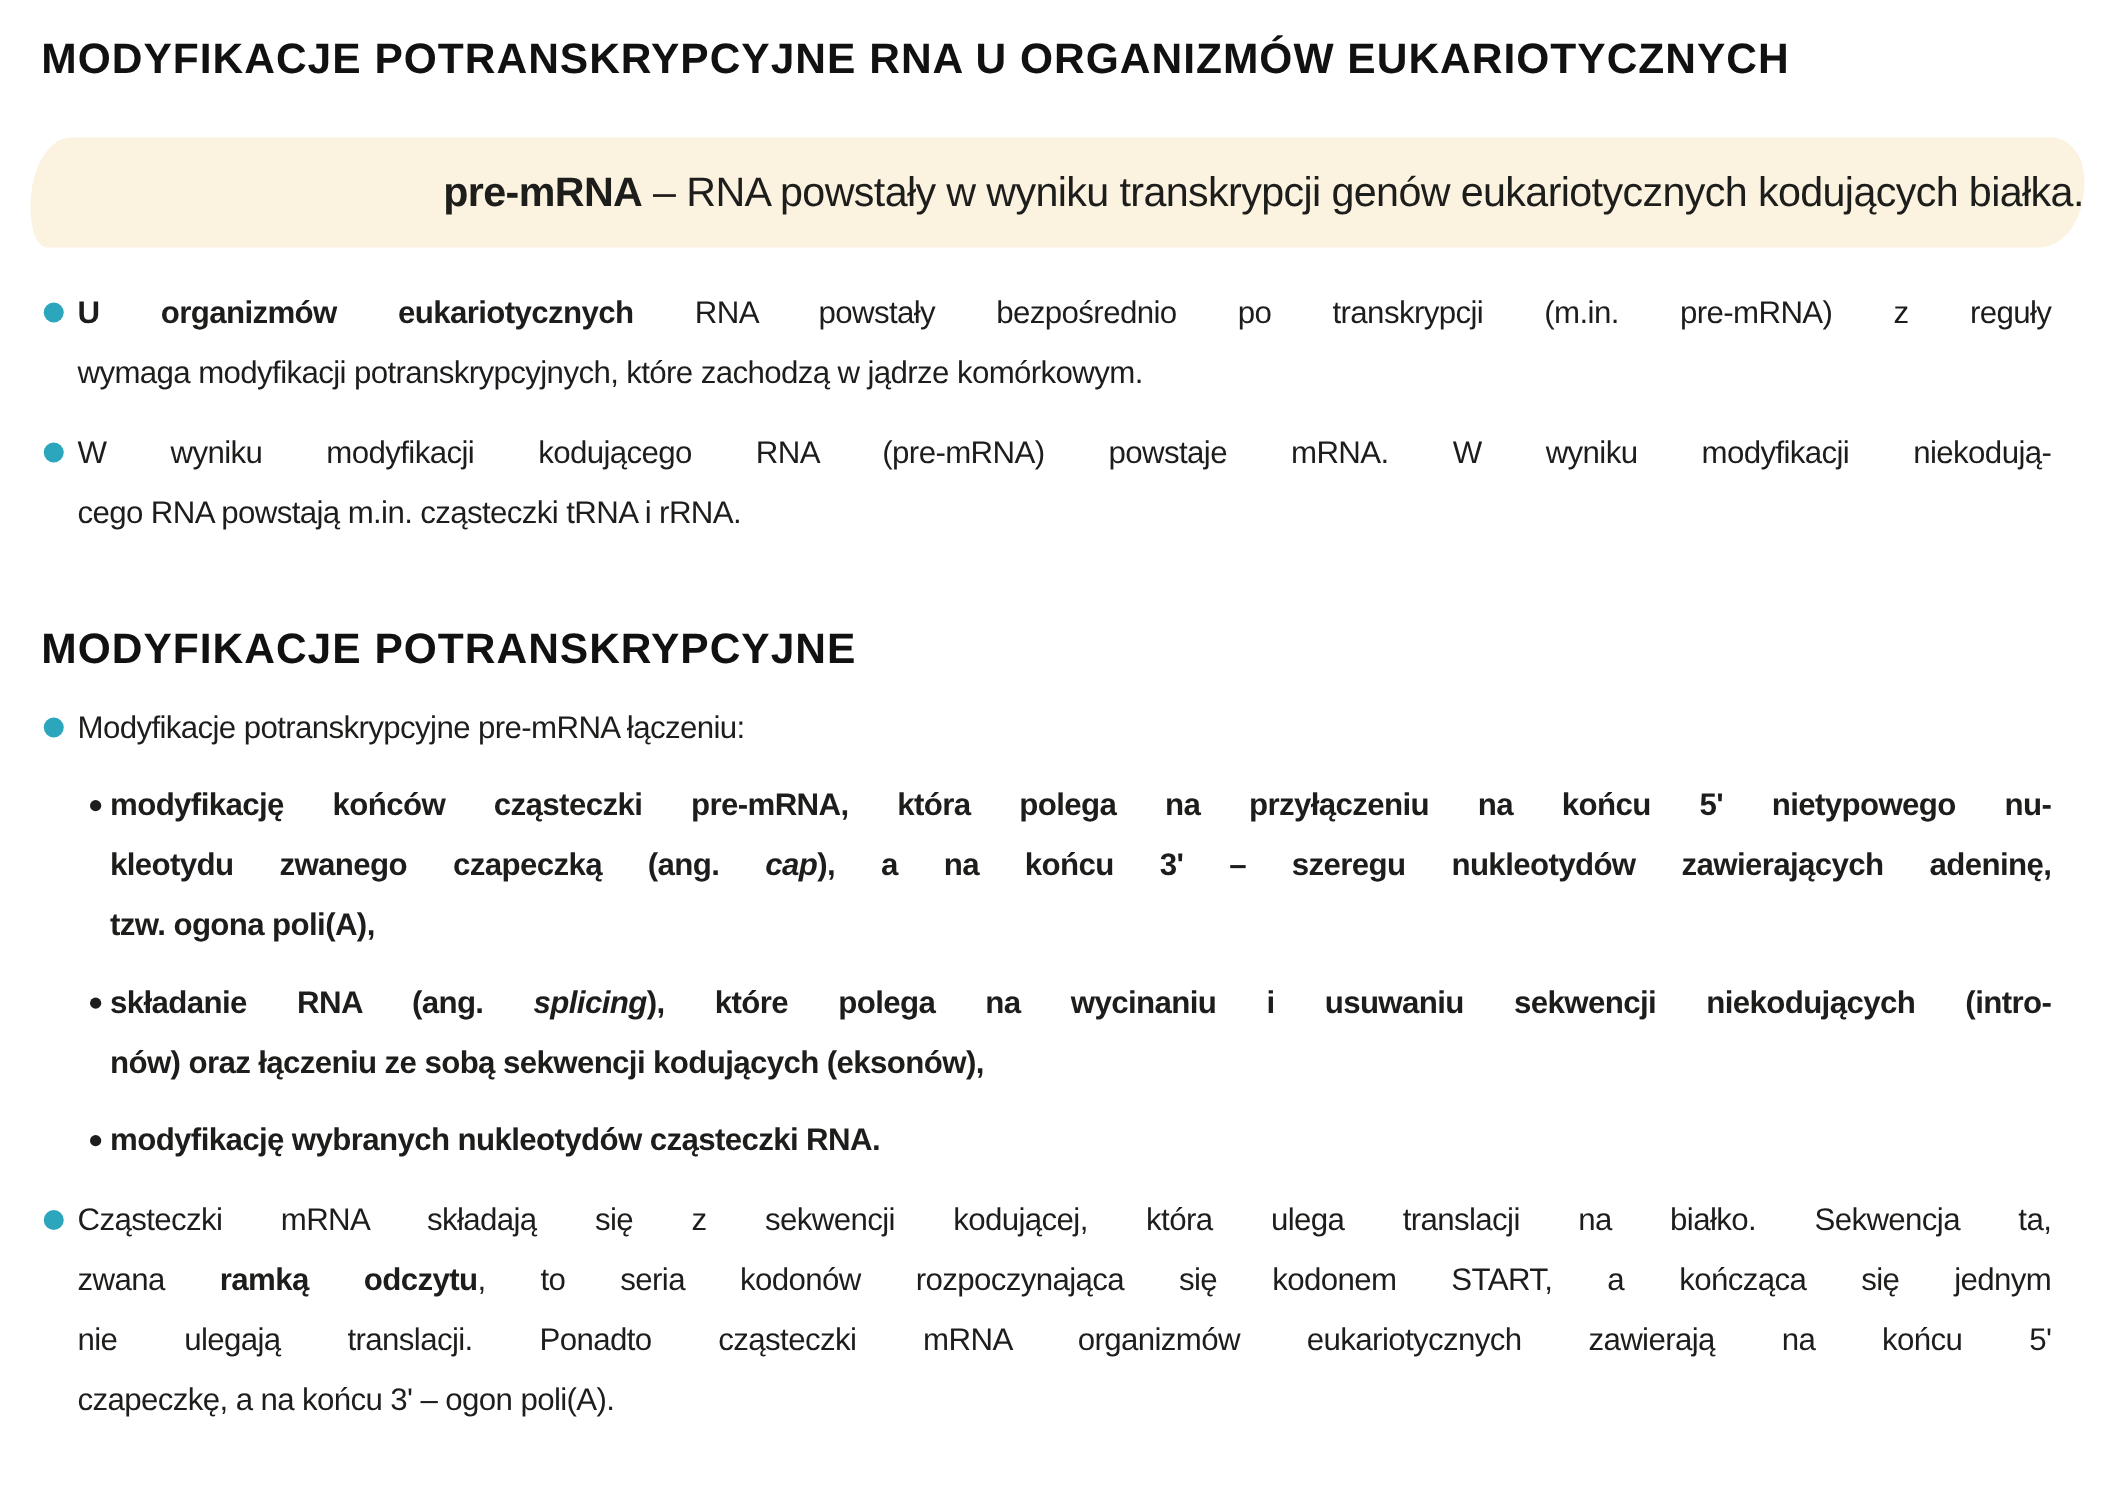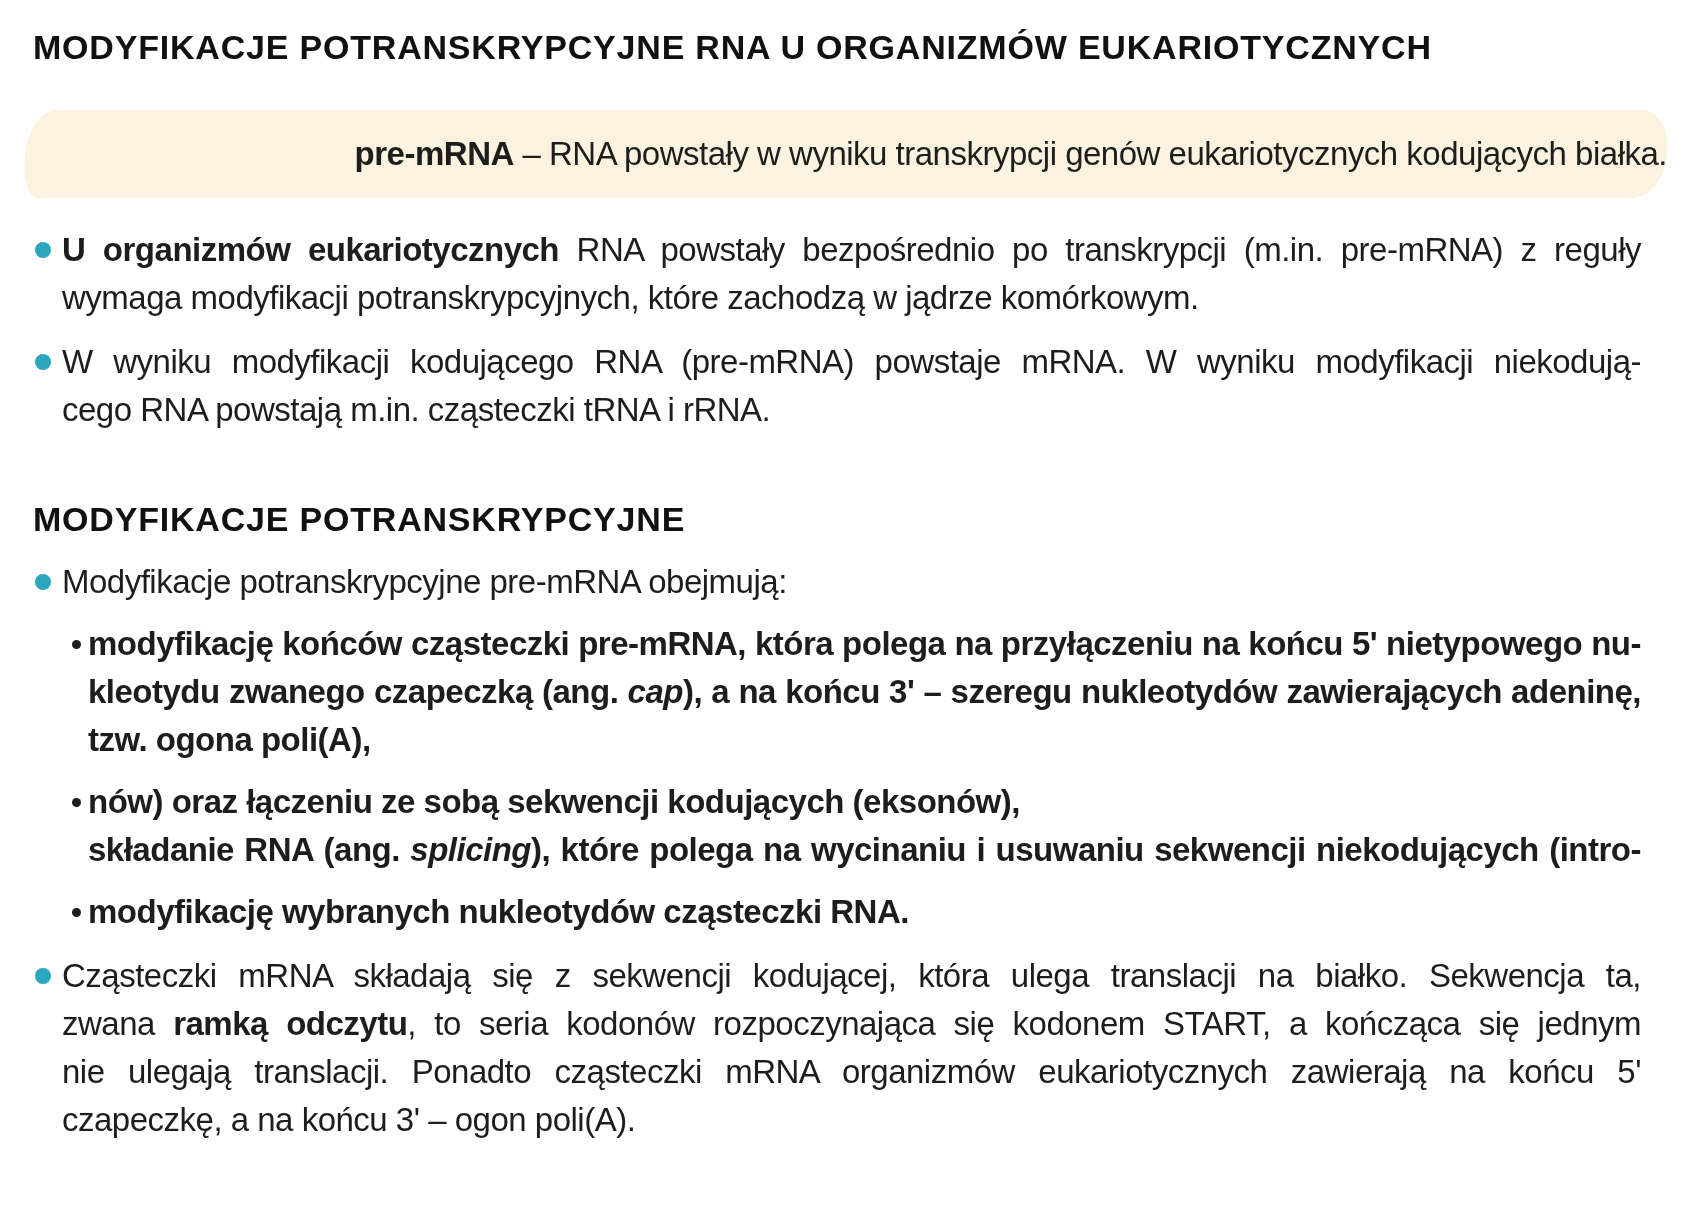--- a/index.html
+++ b/index.html
@@ -61,21 +61,21 @@
   ul.sub > li { position: relative; padding-left: 26px; margin: 0 0 14px 0; }
   ul.sub > li:last-child { margin-bottom: 0; }
   .dot-sub {
     position: absolute; left: 10px; top: 20px;
     width: 9px; height: 9px; border-radius: 50%;
     background: #1d1d1b;
   }
 
   
   .line {
-    font-size: 33px;
+    font-size: 25px;
     line-height: 48px;
     letter-spacing: -0.5px;
     white-space: nowrap;
   }
   .fill { text-align: justify; text-align-last: justify; }
   .seg-b { font-weight: 700; }
   .seg-i { font-style: italic; }
 </style>
 </head>
 <body>
@@ -100,33 +100,33 @@
       <div class="line fill">W wyniku modyfikacji kodującego RNA (pre-mRNA) powstaje mRNA. W wyniku modyfikacji niekodują-</div>
       <div class="line">cego RNA powstają m.in. cząsteczki tRNA i rRNA.</div>
     </li>
   </ul>
 
   <h2 class="title">MODYFIKACJE POTRANSKRYPCYJNE</h2>
 
   <ul class="main">
     <li>
       <span class="dot-main"></span>
-      <div class="line">Modyfikacje potranskrypcyjne pre-mRNA obejmują:</div>
+      <div class="line">Modyfikacje potranskrypcyjne pre-mRNA łączeniu:</div>
 
       <ul class="sub">
         <li>
           <span class="dot-sub"></span>
           <div class="line fill">modyfikację końców cząsteczki pre-mRNA, która polega na przyłączeniu na końcu 5' nietypowego nu-</div>
           <div class="line fill"><span>kleotydu zwanego czapeczką (ang. </span><span class="seg-i">cap</span><span>), a na końcu 3' – szeregu nukleotydów zawierających adeninę,</span></div>
           <div class="line">tzw. ogona poli(A),</div>
         </li>
         <li>
           <span class="dot-sub"></span>
+          <div class="line fill"><span>składanie RNA (ang. </span><span class="seg-i">splicing</span><span>), które polega na wycinaniu i usuwaniu sekwencji niekodujących (intro-</span></div>
           <div class="line">nów) oraz łączeniu ze sobą sekwencji kodujących (eksonów),</div>
-          <div class="line fill"><span>składanie RNA (ang. </span><span class="seg-i">splicing</span><span>), które polega na wycinaniu i usuwaniu sekwencji niekodujących (intro-</span></div>
         </li>
         <li>
           <span class="dot-sub"></span>
           <div class="line">modyfikację wybranych nukleotydów cząsteczki RNA.</div>
         </li>
       </ul>
     </li>
 
     <li>
       <span class="dot-main"></span>

